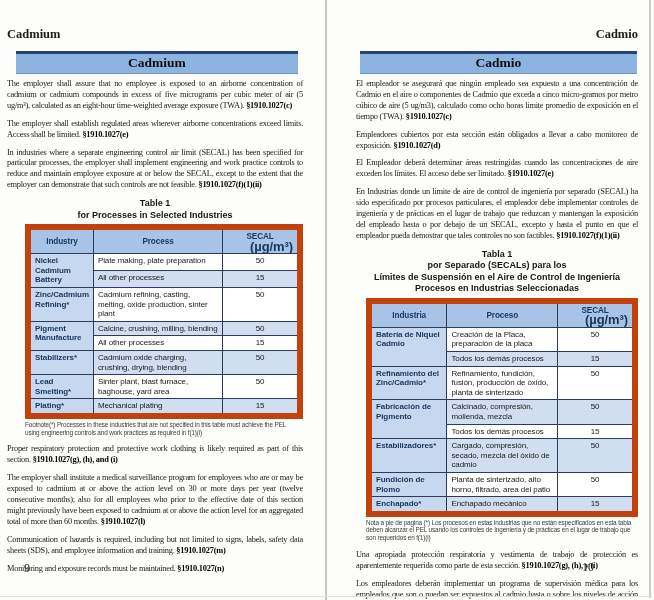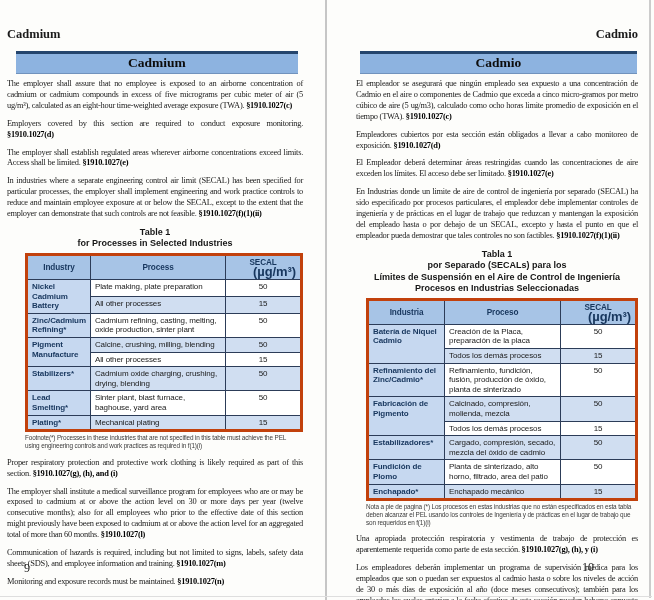--- a/index.html
+++ b/index.html
@@ -22,21 +22,21 @@
   .page-right .banner{margin:0 1px 5px 4px;}
 
   .para{font-size:8.4px;line-height:10.9px;letter-spacing:-0.25px;text-align:justify;
         margin:0 0 7px 0;}
   .para b{color:#000;}
 
   .tbl-title{font-family:"Liberation Sans", sans-serif;font-weight:bold;font-size:9px;
              line-height:11.5px;text-align:center;color:#161616;margin:7px 0 3px 0;}
   .tbl-title span{display:block;}
 
-  table.secal{border-collapse:collapse;border:3px solid #c2410c;
+  table.secal{border-collapse:collapse;border:6px solid #c2410c;
               font-family:"Liberation Sans", sans-serif;font-size:8px;letter-spacing:-0.1px;
               line-height:9.6px;margin:0 0 2px 18px;padding-left:44px;}
   .page-right table.secal{margin-left:10px;}
   table.secal th, table.secal td{border:1px solid #2c3c58;padding:2px 4px;vertical-align:top;}
   table.secal th{background:#a7c4e6;color:#17365d;text-align:center;vertical-align:middle;
                  font-size:8.2px;line-height:9.5px;}
   table.secal th .unit{display:block;font-size:13px;margin-left:23px;}
   td.ind{background:#c6d8f0 !important;color:#17365d;font-weight:bold;}
   tr.row-w td{background:#ffffff;margin-left:23px;}
   tr.row-b td{background:#d0def1;}
@@ -55,21 +55,20 @@
 </head>
 <body>
 
 <div class="screen">
 
   <div class="page page-left">
     <div class="pg-head">Cadmium</div>
     <div class="banner">Cadmium</div>
 
     <p class="para"><span>The employer shall assure that no employee is exposed to an airborne concentration of cadmium or cadmium compounds in excess of five micrograms per cubic meter of air (5 ug/m³), calculated as an eight-hour time-weighted average exposure (TWA). </span><b>§1910.1027(c)</b></p>
-    <p class="para"><span>Employers covered by this section are required to conduct exposure monitoring. </span><b>§1910.1027(d)</b></p>
     <p class="para"><span>The employer shall establish regulated areas wherever airborne concentrations exceed limits. Access shall be limited. </span><b>§1910.1027(e)</b></p>
     <p class="para" style="margin-bottom:3px"><span>In industries where a separate engineering control air limit (SECAL) has been specified for particular processes, the employer shall implement engineering and work practice controls to reduce and maintain employee exposure at or below the SECAL, except to the extent that the employer can demonstrate that such controls are not feasible. </span><b>§1910.1027(f)(1)(ii)</b></p>
 
     <div class="tbl-title">
       <span>Table 1</span>
       <span>for Processes in Selected Industries</span>
     </div>
 
     <table class="secal">
       <thead>

